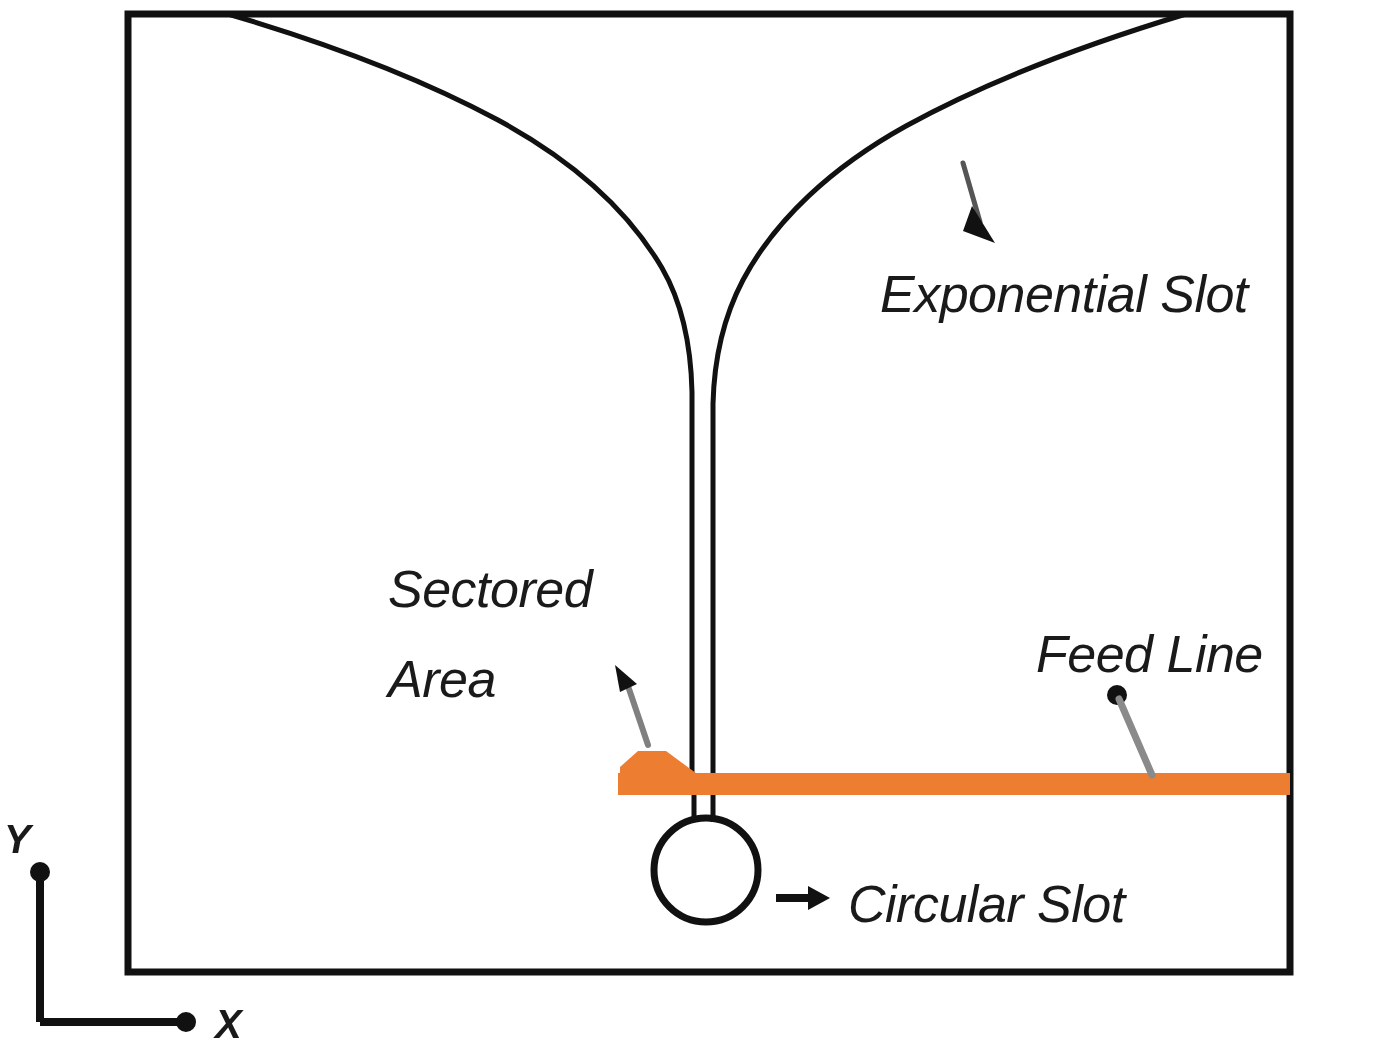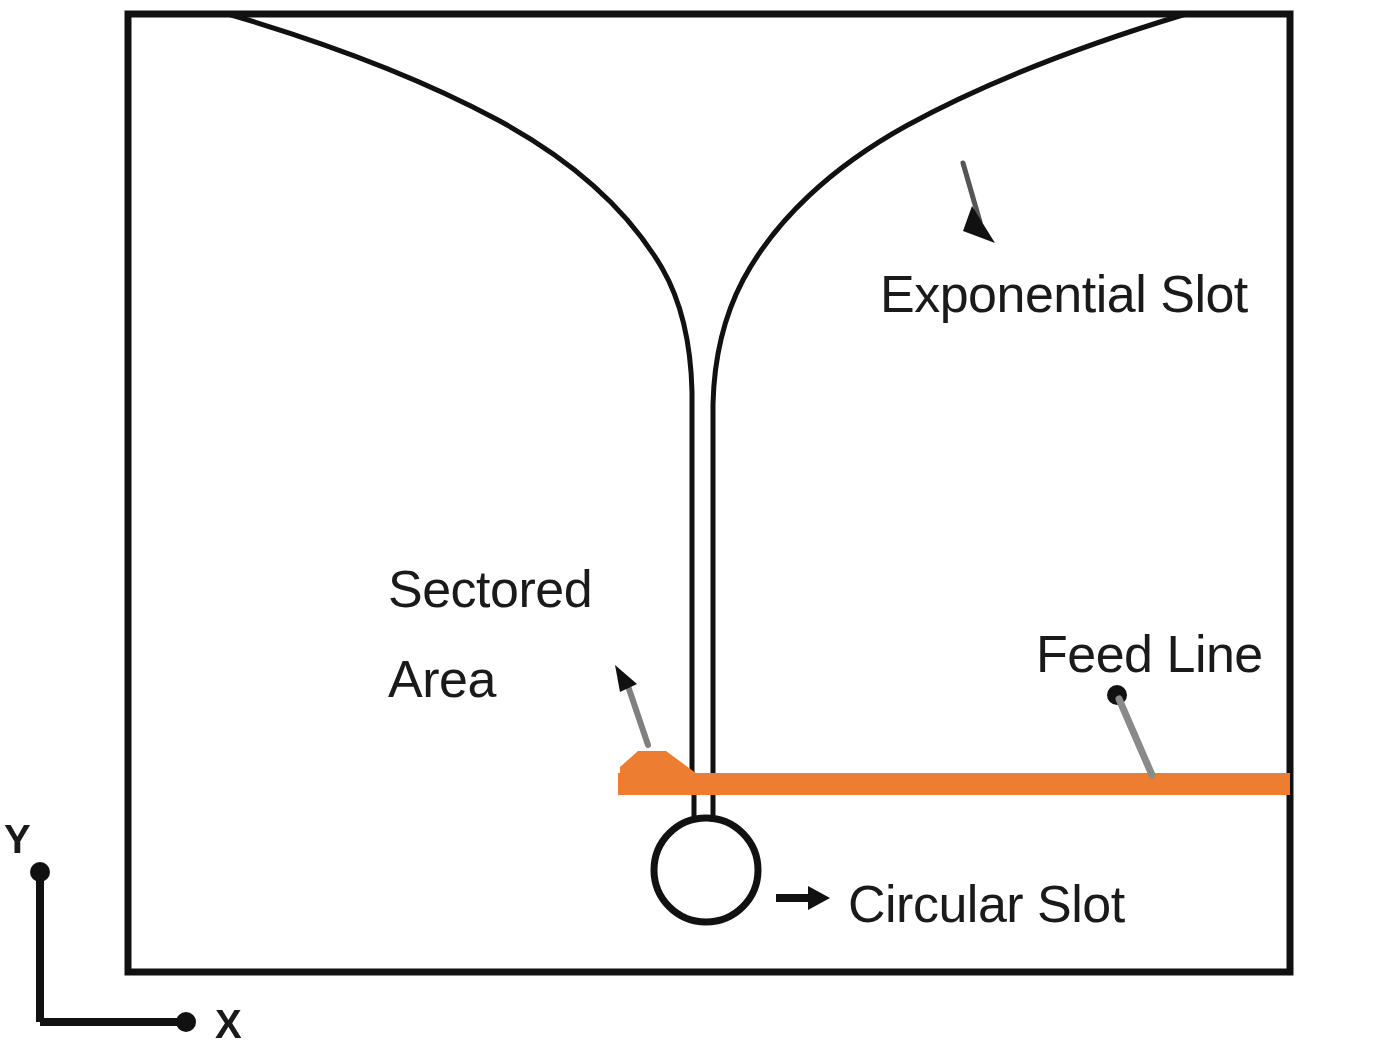--- a/index.html
+++ b/index.html
@@ -11,20 +11,21 @@
     width: 1400px;
     height: 1053px;
     font-family: "Liberation Sans", sans-serif;
     overflow: hidden;
   }
   #figure {
     position: relative;
     width: 1400px;
     height: 1053px;
     background: #ffffff;
+    font-style: italic;
   }
   #figure svg {
     position: absolute;
     top: 0;
     left: 0;
     display: block;
   }
   .lbl {
     fill: #1a1a1a;
     font-family: "Liberation Sans", sans-serif;

